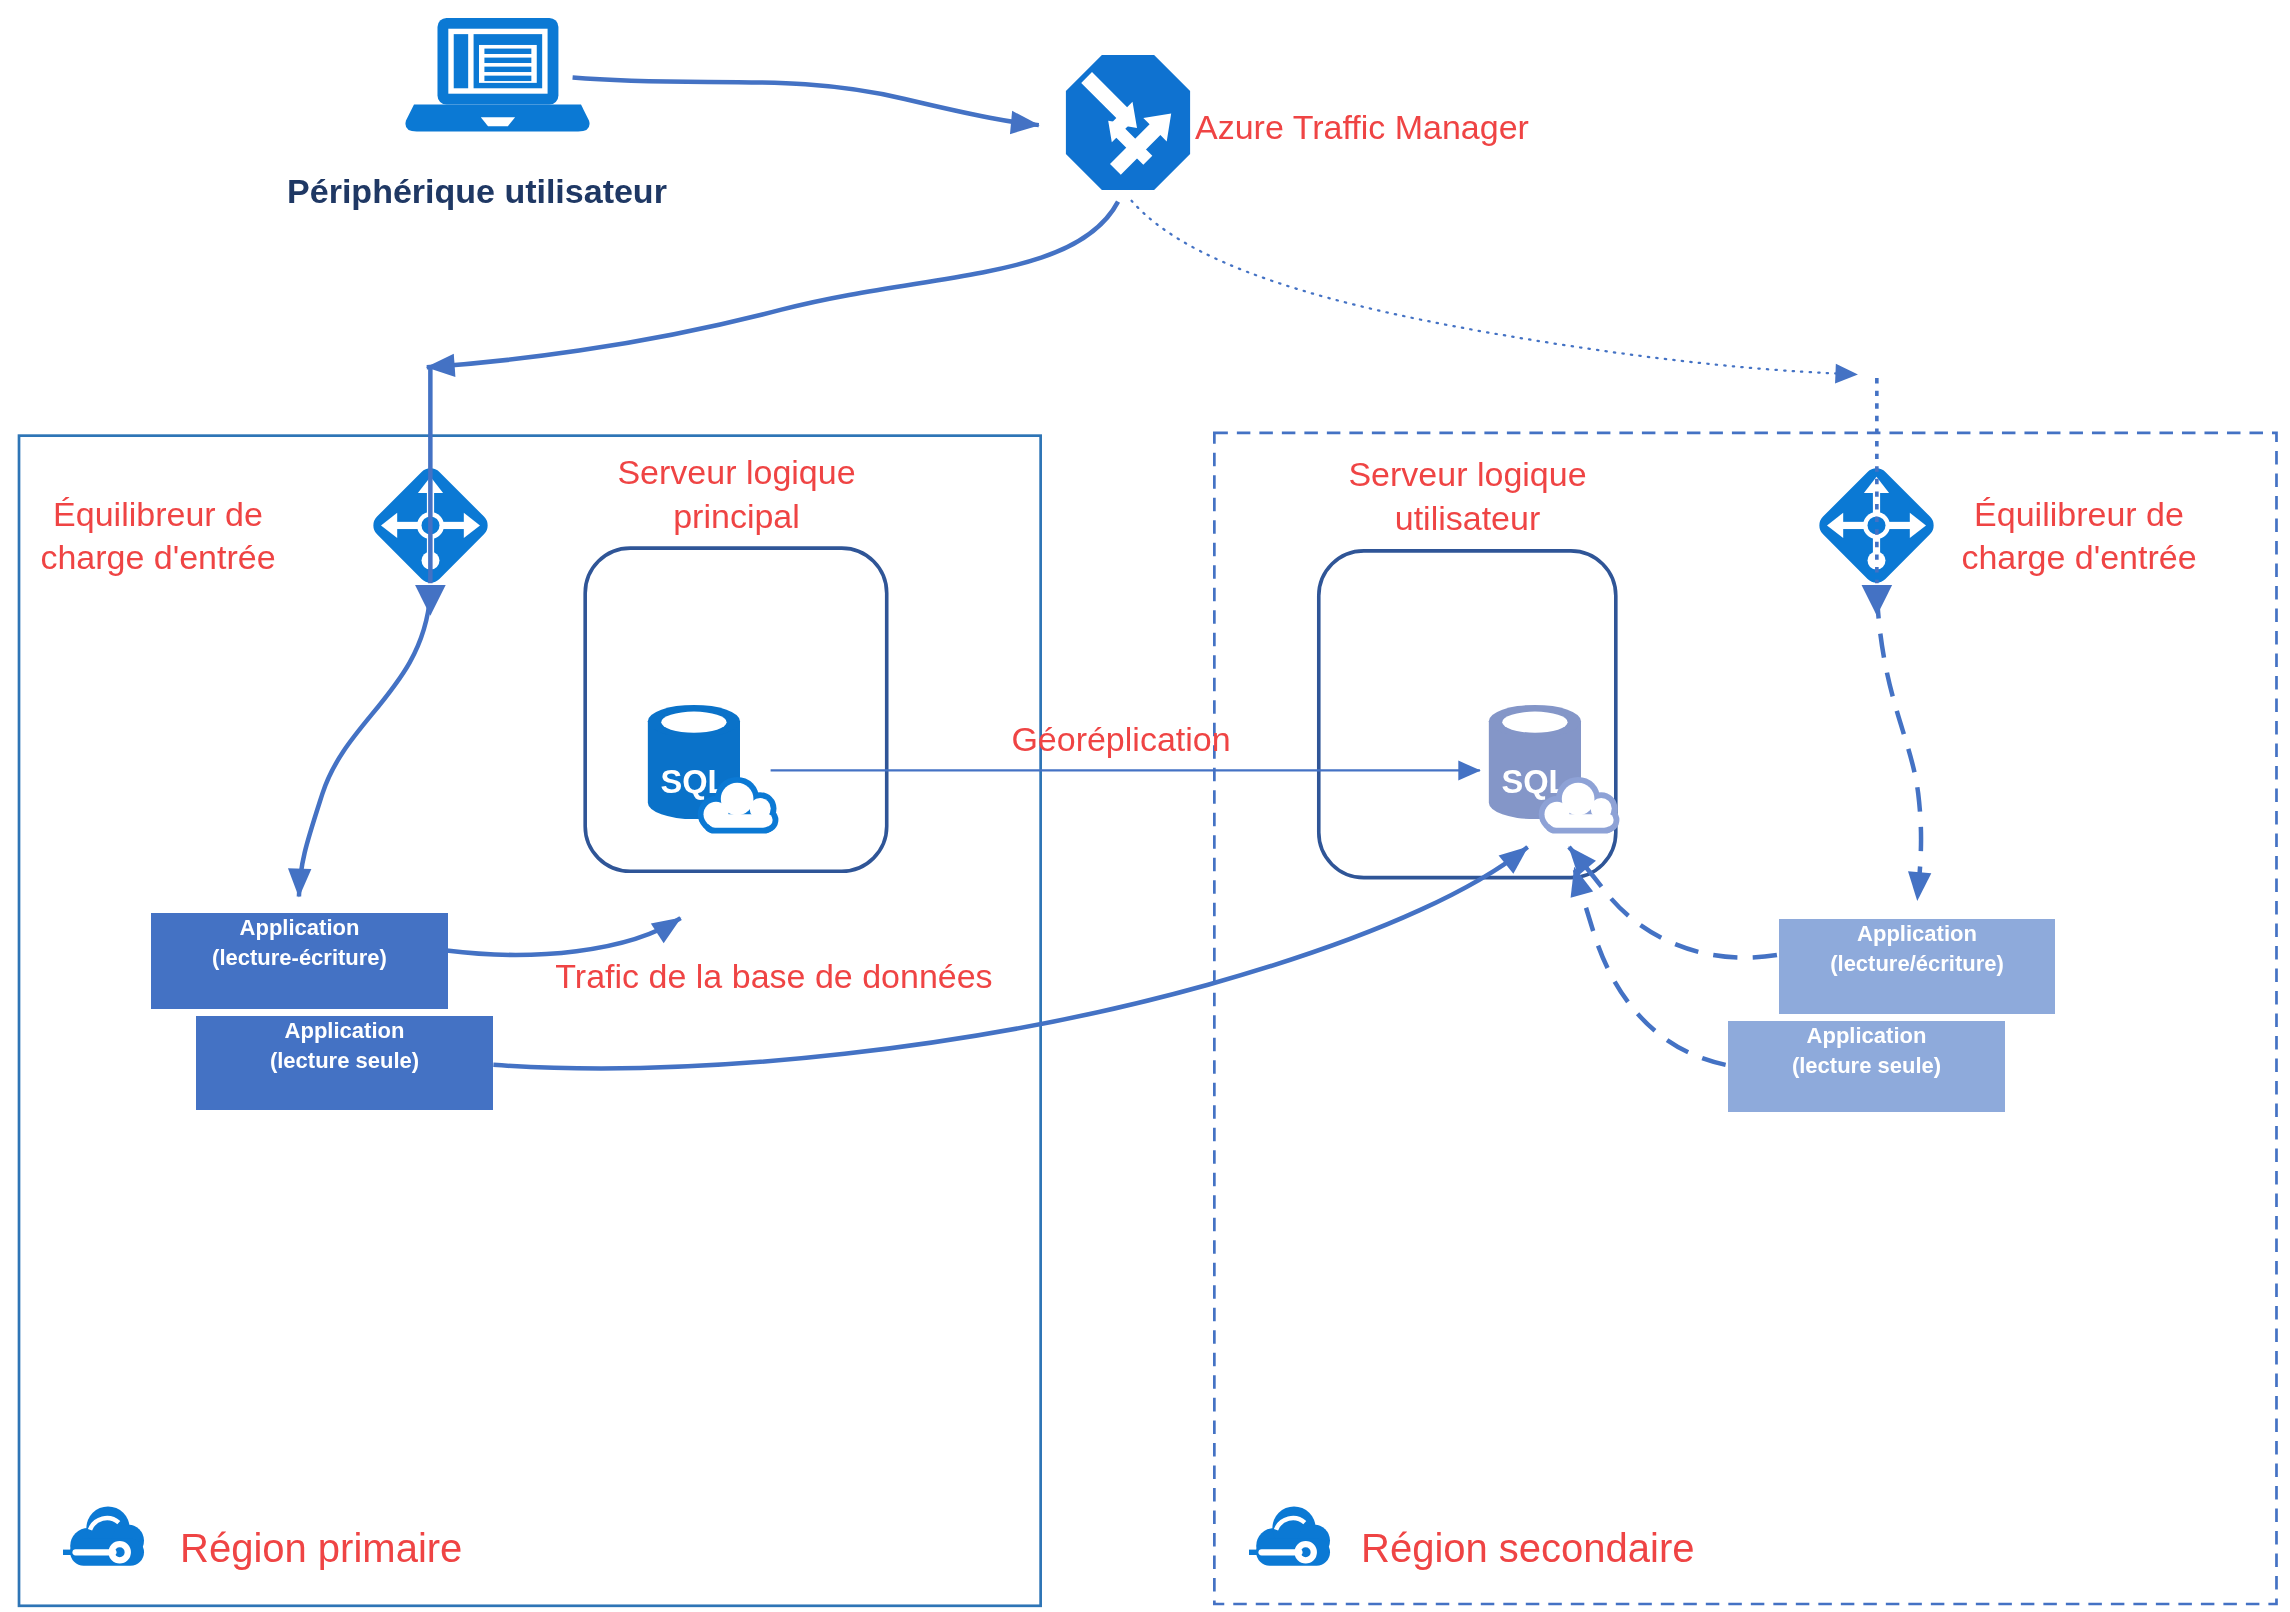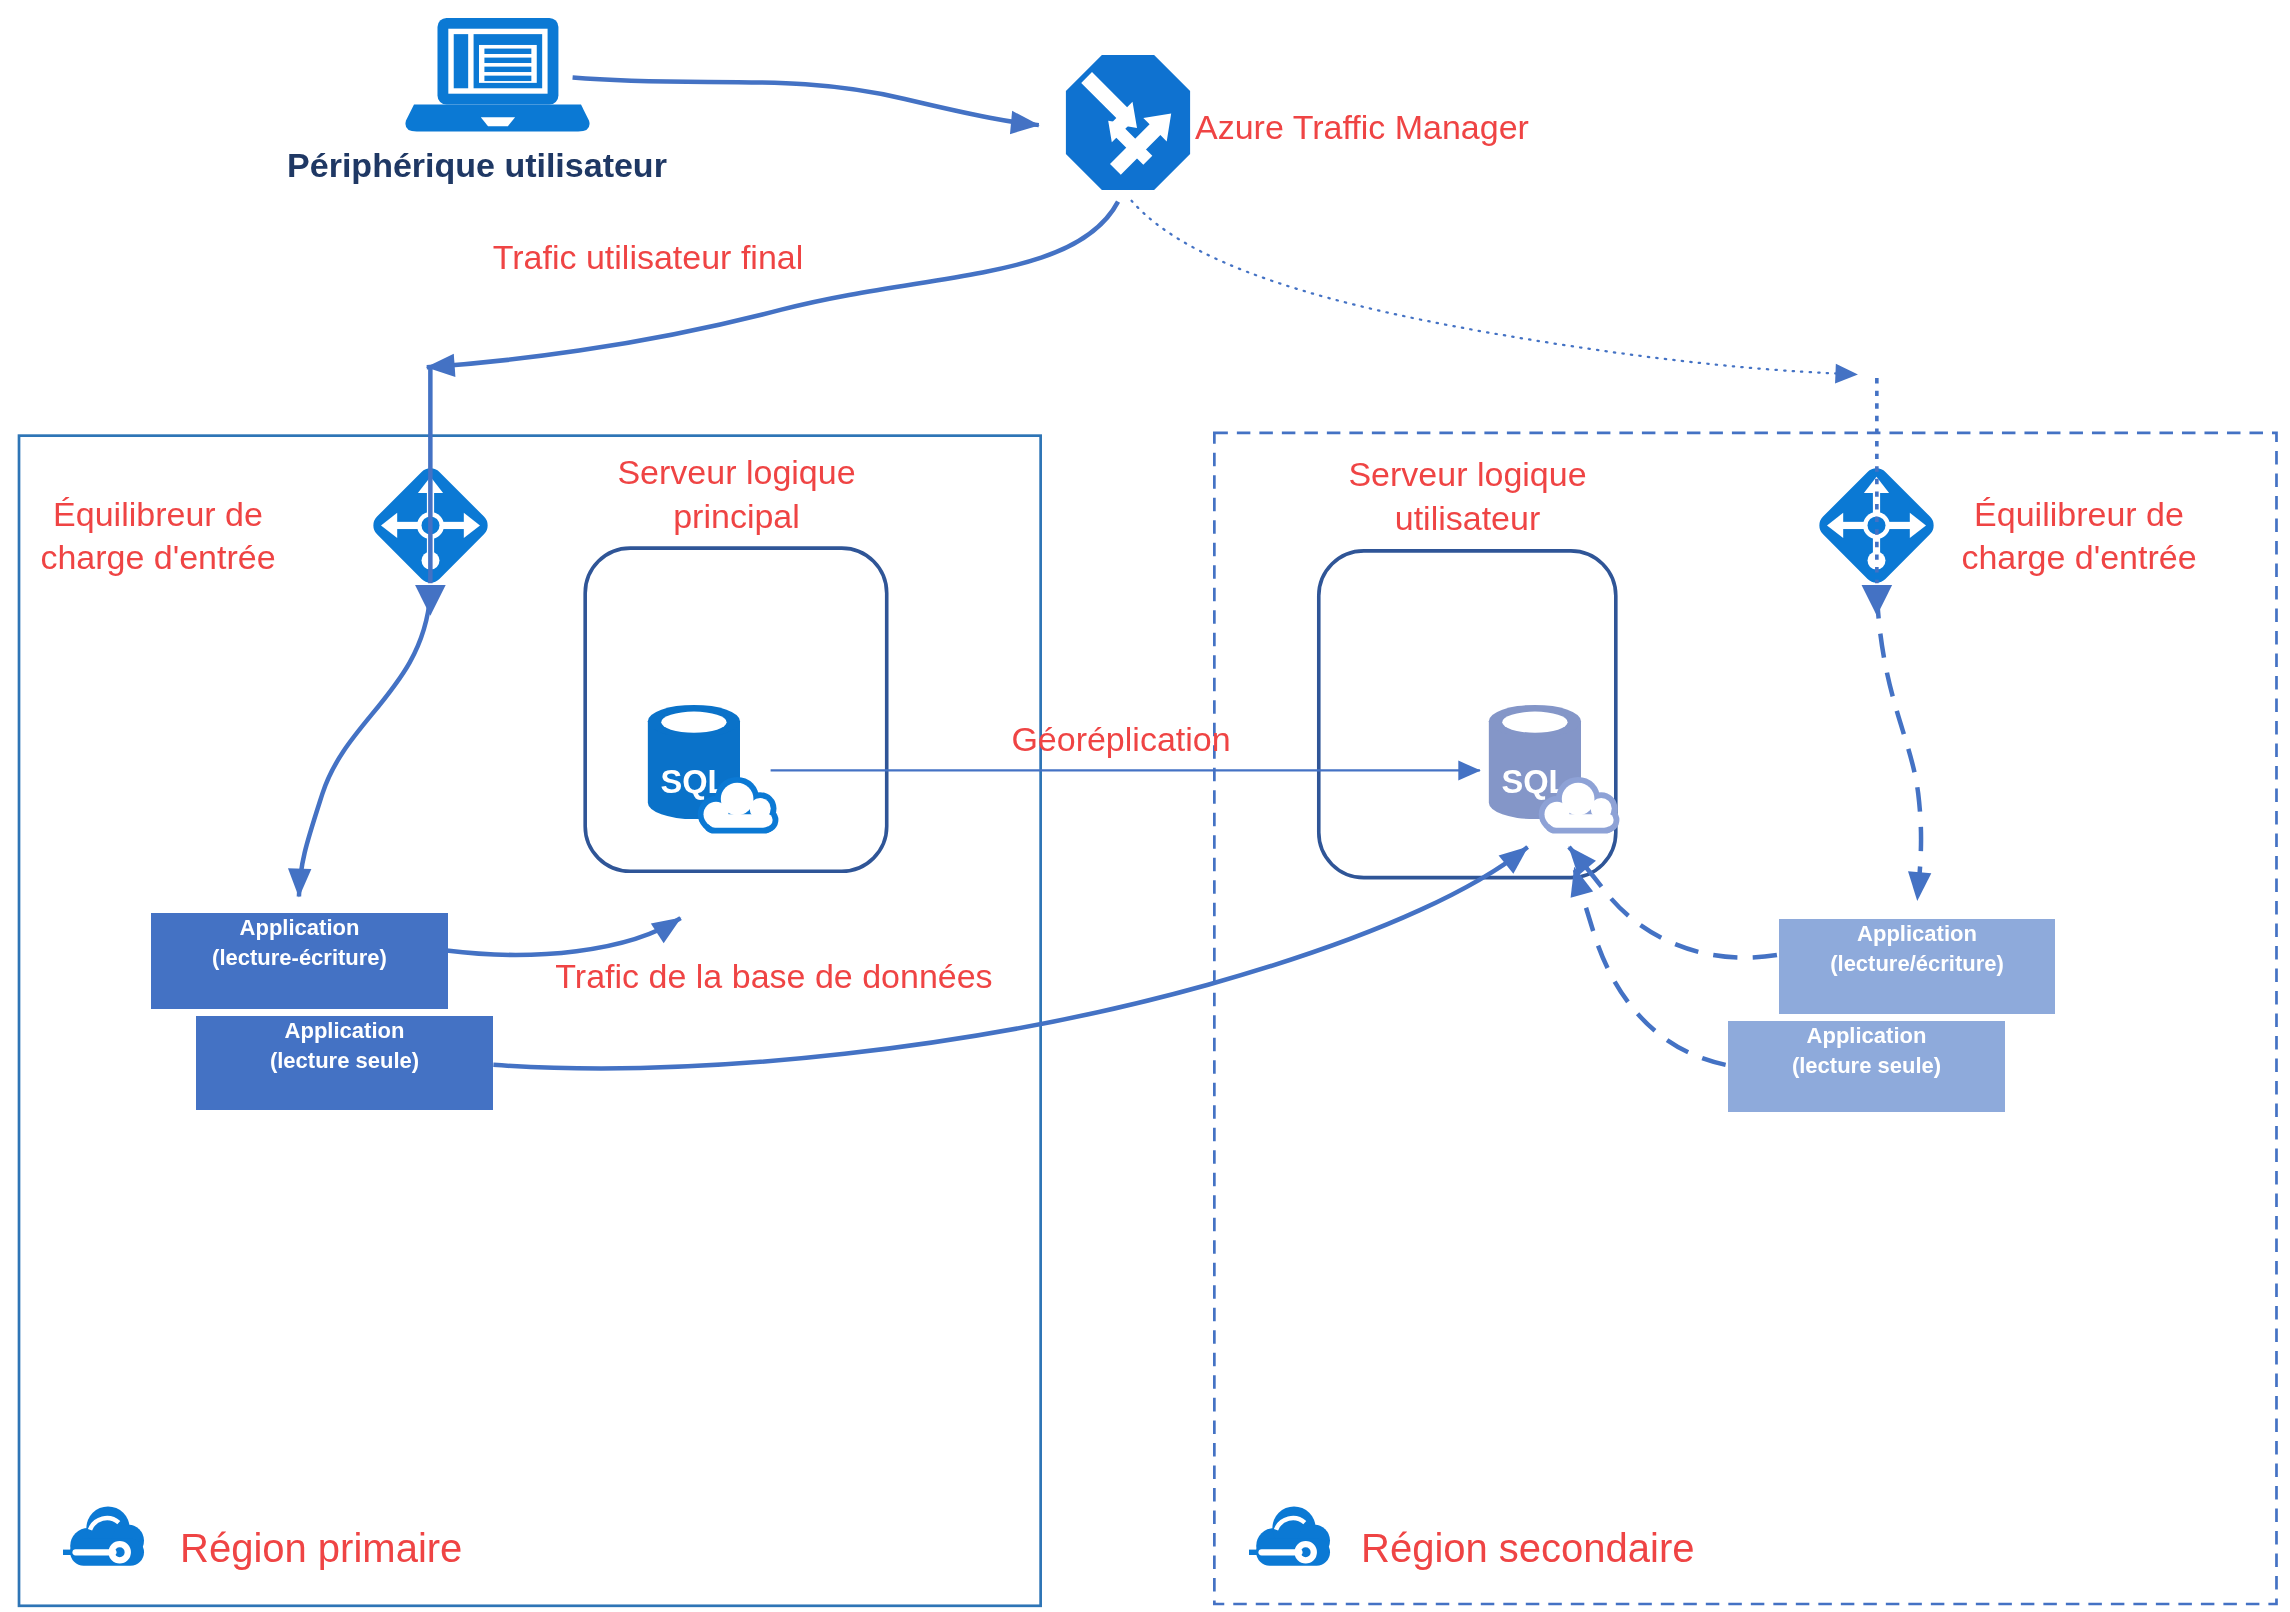--- a/index.html
+++ b/index.html
@@ -7,21 +7,21 @@
          font-family:"Liberation Sans",sans-serif;color:#1a1a1a;}
   .layer{position:absolute;left:0;top:0;width:2291px;height:1613px;}
   .icon{position:absolute;}
   .lbl{position:absolute;font-size:34px;line-height:1.25;text-align:center;color:#ef4444;}
   .nowrap{white-space:nowrap;}
   .appbox{position:absolute;display:flex;flex-direction:column;align-items:center;
           justify-content:flex-start;color:#fff;font-weight:bold;font-size:22px;line-height:1.35;
           text-align:center;}
   .app-primary{background:#4472C4;}
   .app-secondary{background:#8EAADB;}
-  .navy{color:#1F3864;font-weight:bold;}
+  .navy{color:#1F3864;font-weight:bold;margin-top:26px;}
   .bigname{font-size:40px;}
 </style>
 </head>
 <body>
 
 <div class="stage">
 
   <svg class="layer" viewBox="0 0 2545 1792">
     <rect x="21" y="484" width="1135" height="1300" fill="none" stroke="#2E75B6" stroke-width="3"></rect>
     <rect x="1349" y="481" width="1180" height="1301" fill="none" stroke="#4472C4" stroke-width="3" stroke-dasharray="15 10"></rect>
@@ -191,21 +191,20 @@
       <path d="M 2085 660 C 2091 775 2123 818 2131 882 C 2137 932 2133 964 2130 1000" stroke-width="5" stroke-dasharray="27 17" marker-end="url(#ah)"></path>
       <path d="M 1974 1061 C 1886 1075 1818 1036 1783 990 C 1766 968 1754 954 1743 941" stroke-width="5" stroke-dasharray="27 17" marker-end="url(#ah)"></path>
       <path d="M 1917 1183 C 1836 1166 1792 1104 1771 1038 C 1760 1003 1754 982 1749 964" stroke-width="5" stroke-dasharray="27 17" marker-end="url(#ah)"></path>
     </g>
     <polygon points="461,650 495,650 478,684" fill="#4472C4"></polygon>
     <polygon points="2068,650 2102,650 2085,684" fill="#4472C4"></polygon>
   </svg>
 
   <div class="lbl navy" style="left:243px;top:144px;width:468px;">Périphérique utilisateur</div>
   <div class="lbl nowrap" style="left:1195px;top:106px;">Azure Traffic Manager</div>
-  <div class="lbl" style="left:450px;top:236px;width:396px;">Trafic utilisateur final</div>
 
   <div class="lbl" style="left:25px;top:493px;width:266px;">
     <span>Équilibreur de</span><br>
     <span>charge d'entrée</span>
   </div>
   <div class="lbl" style="left:581px;top:450px;width:311px;line-height:1.3;">
     <span>Serveur logique</span><br>
     <span>principal</span>
   </div>
   <div class="lbl" style="left:968px;top:718px;width:306px;">Géoréplication</div>

